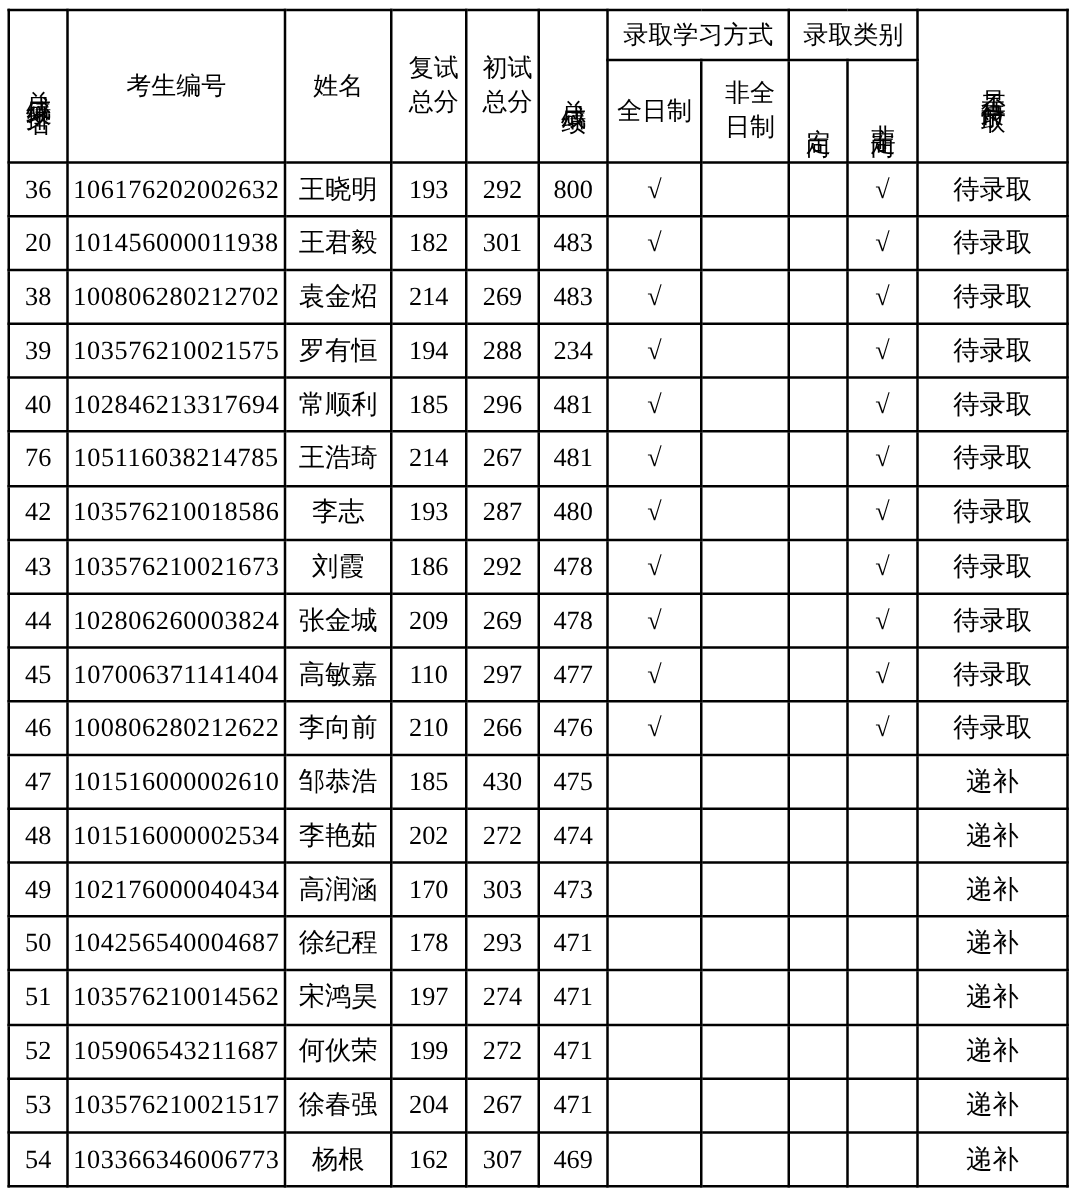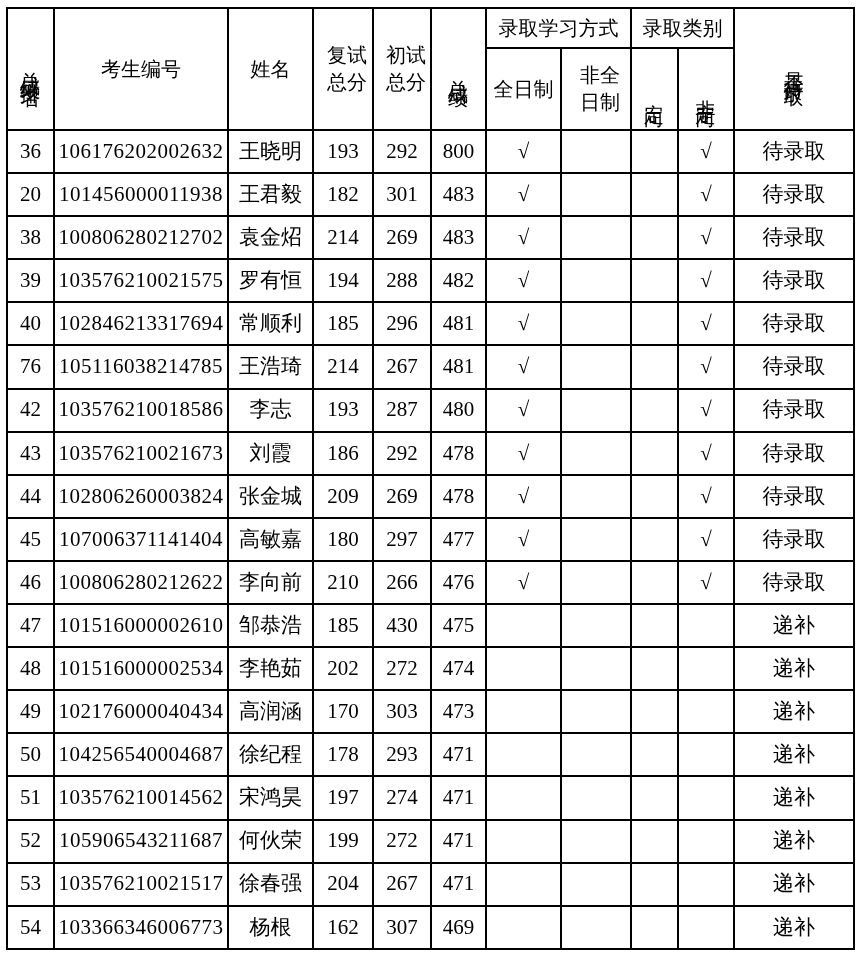--- a/index.html
+++ b/index.html
@@ -143,21 +143,21 @@
           <td class="check-cell"></td>
           <td class="check-cell">√</td>
           <td>待录取</td>
         </tr>
         <tr>
           <td>39</td>
           <td class="id-cell">103576210021575</td>
           <td>罗有恒</td>
           <td>194</td>
           <td>288</td>
-          <td>482</td>
+          <td>234</td>
           <td class="check-cell">√</td>
           <td class="check-cell"></td>
           <td class="check-cell"></td>
           <td class="check-cell">√</td>
           <td>待录取</td>
         </tr>
         <tr>
           <td>40</td>
           <td class="id-cell">102846213317694</td>
           <td>常顺利</td>
@@ -219,21 +219,21 @@
           <td class="check-cell">√</td>
           <td class="check-cell"></td>
           <td class="check-cell"></td>
           <td class="check-cell">√</td>
           <td>待录取</td>
         </tr>
         <tr>
           <td>45</td>
           <td class="id-cell">107006371141404</td>
           <td>高敏嘉</td>
-          <td>180</td>
+          <td>110</td>
           <td>297</td>
           <td>477</td>
           <td class="check-cell">√</td>
           <td class="check-cell"></td>
           <td class="check-cell"></td>
           <td class="check-cell">√</td>
           <td>待录取</td>
         </tr>
         <tr>
           <td>46</td>

